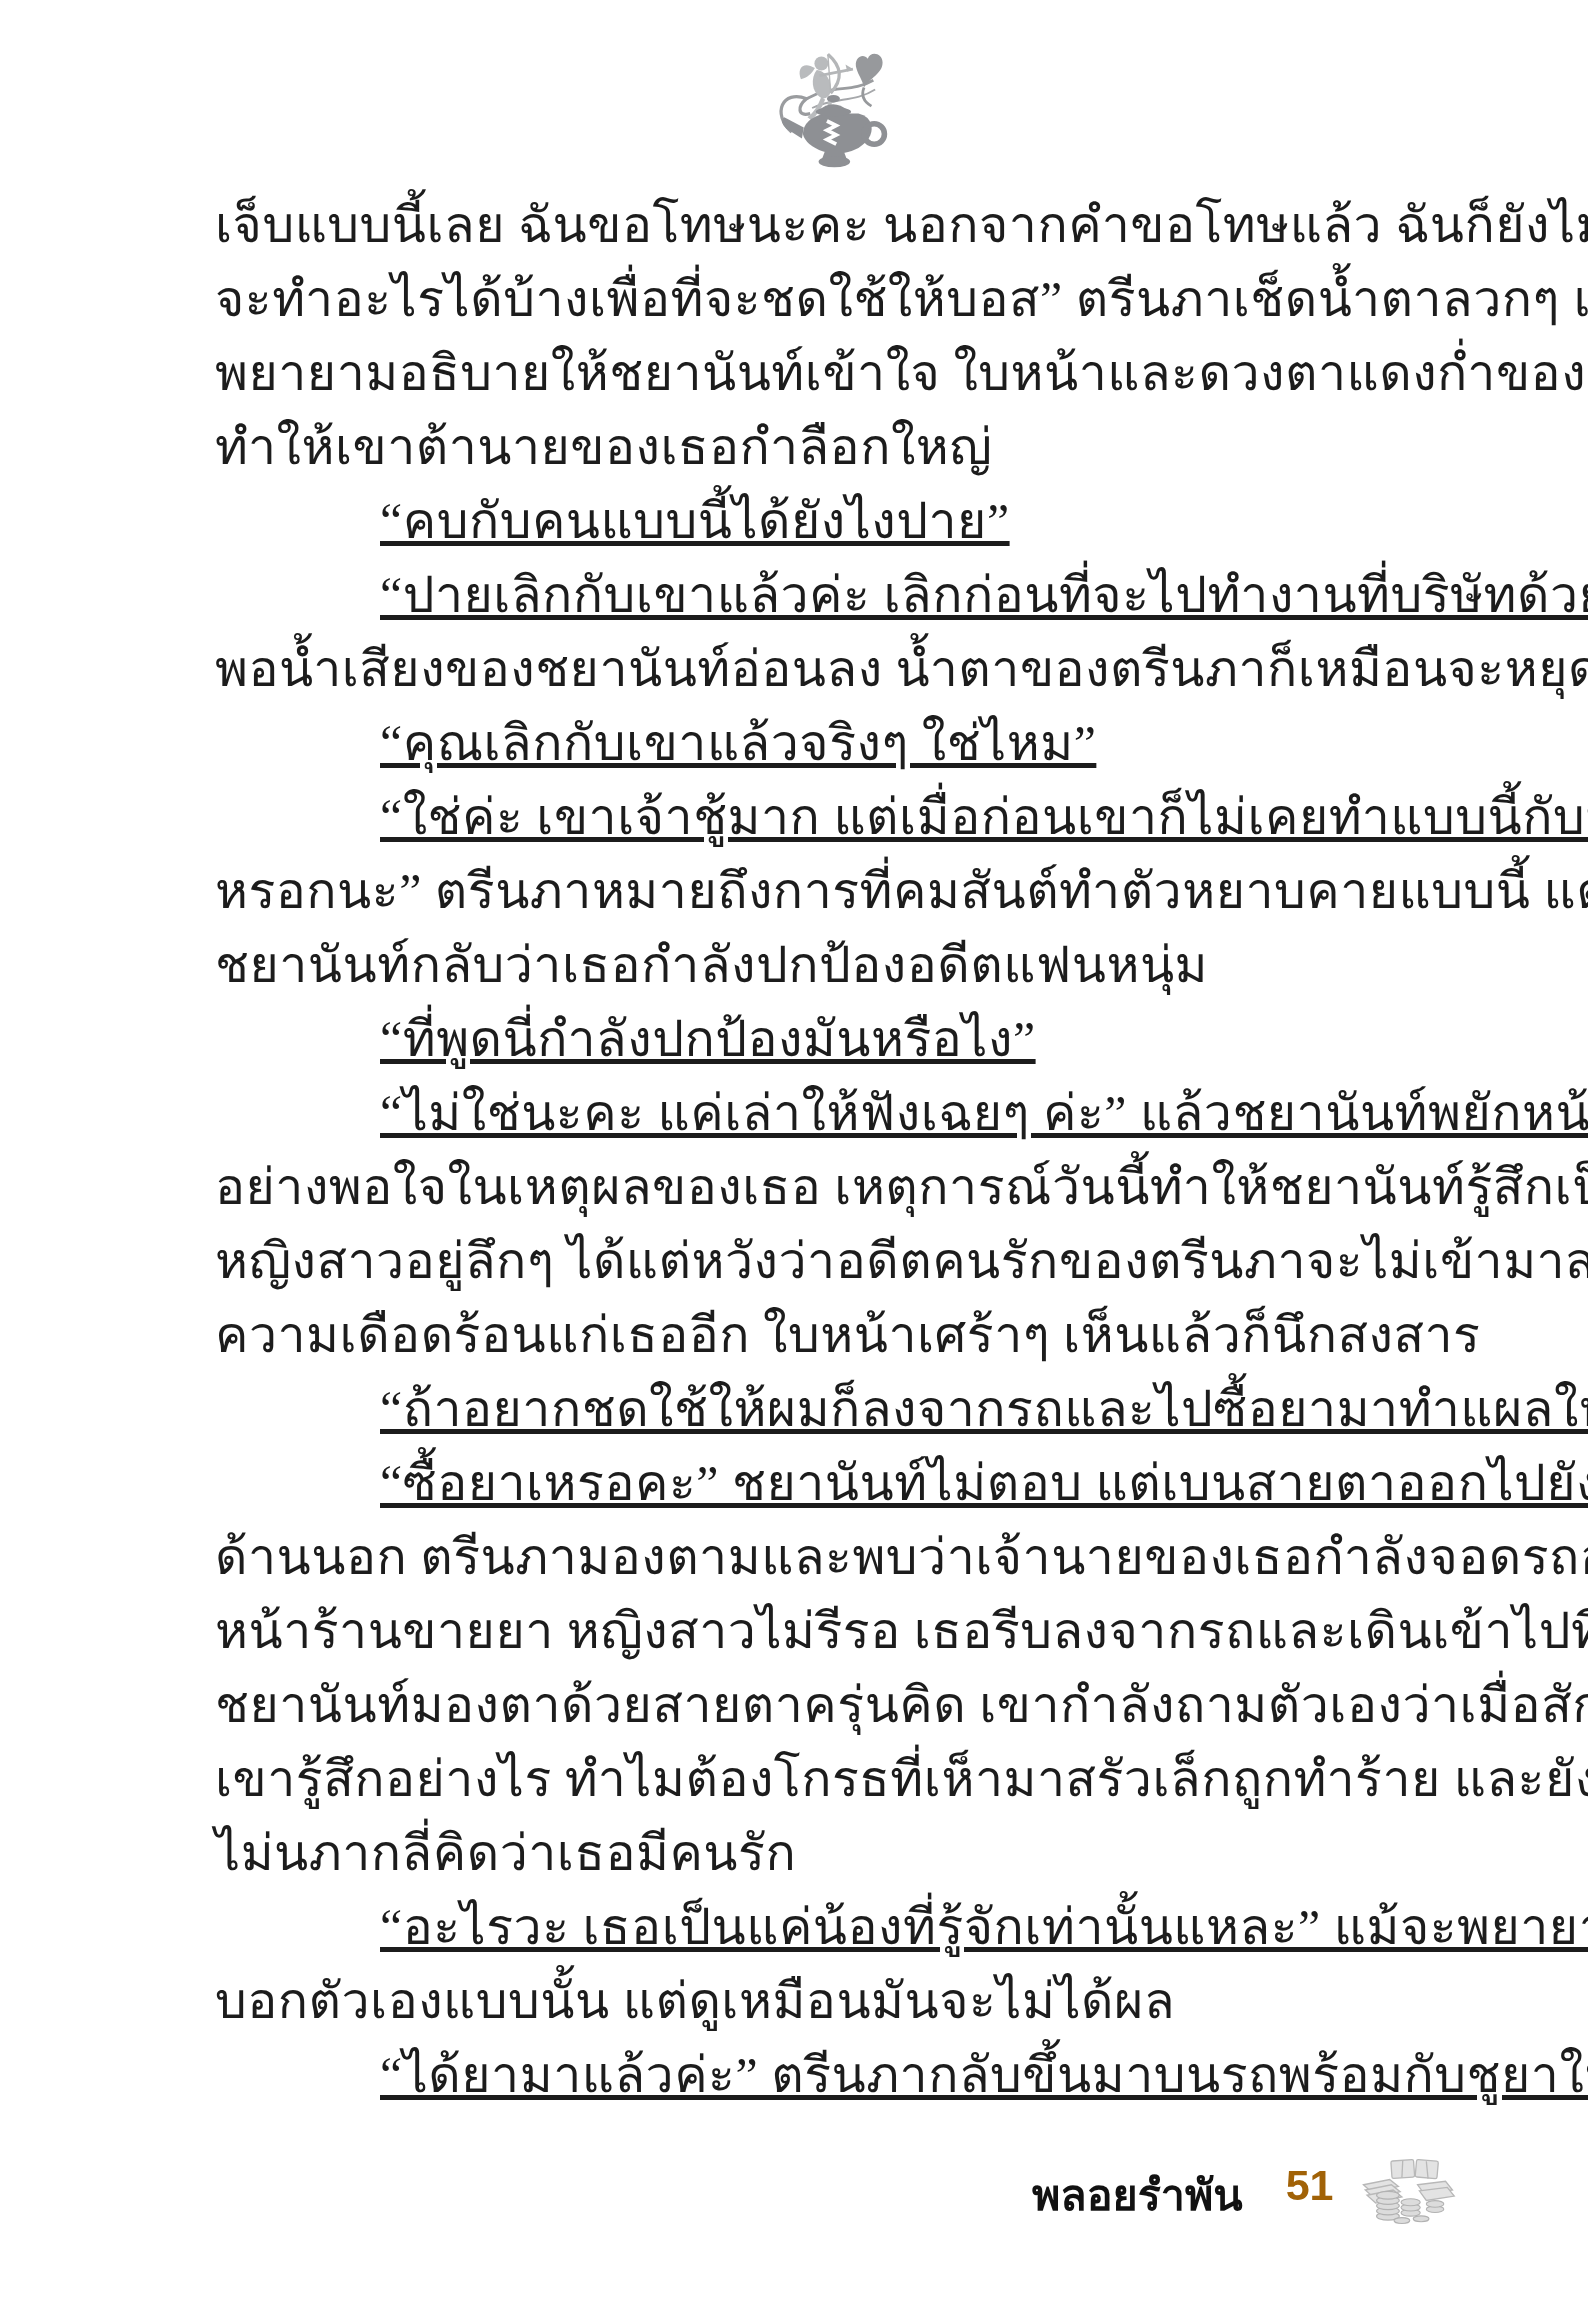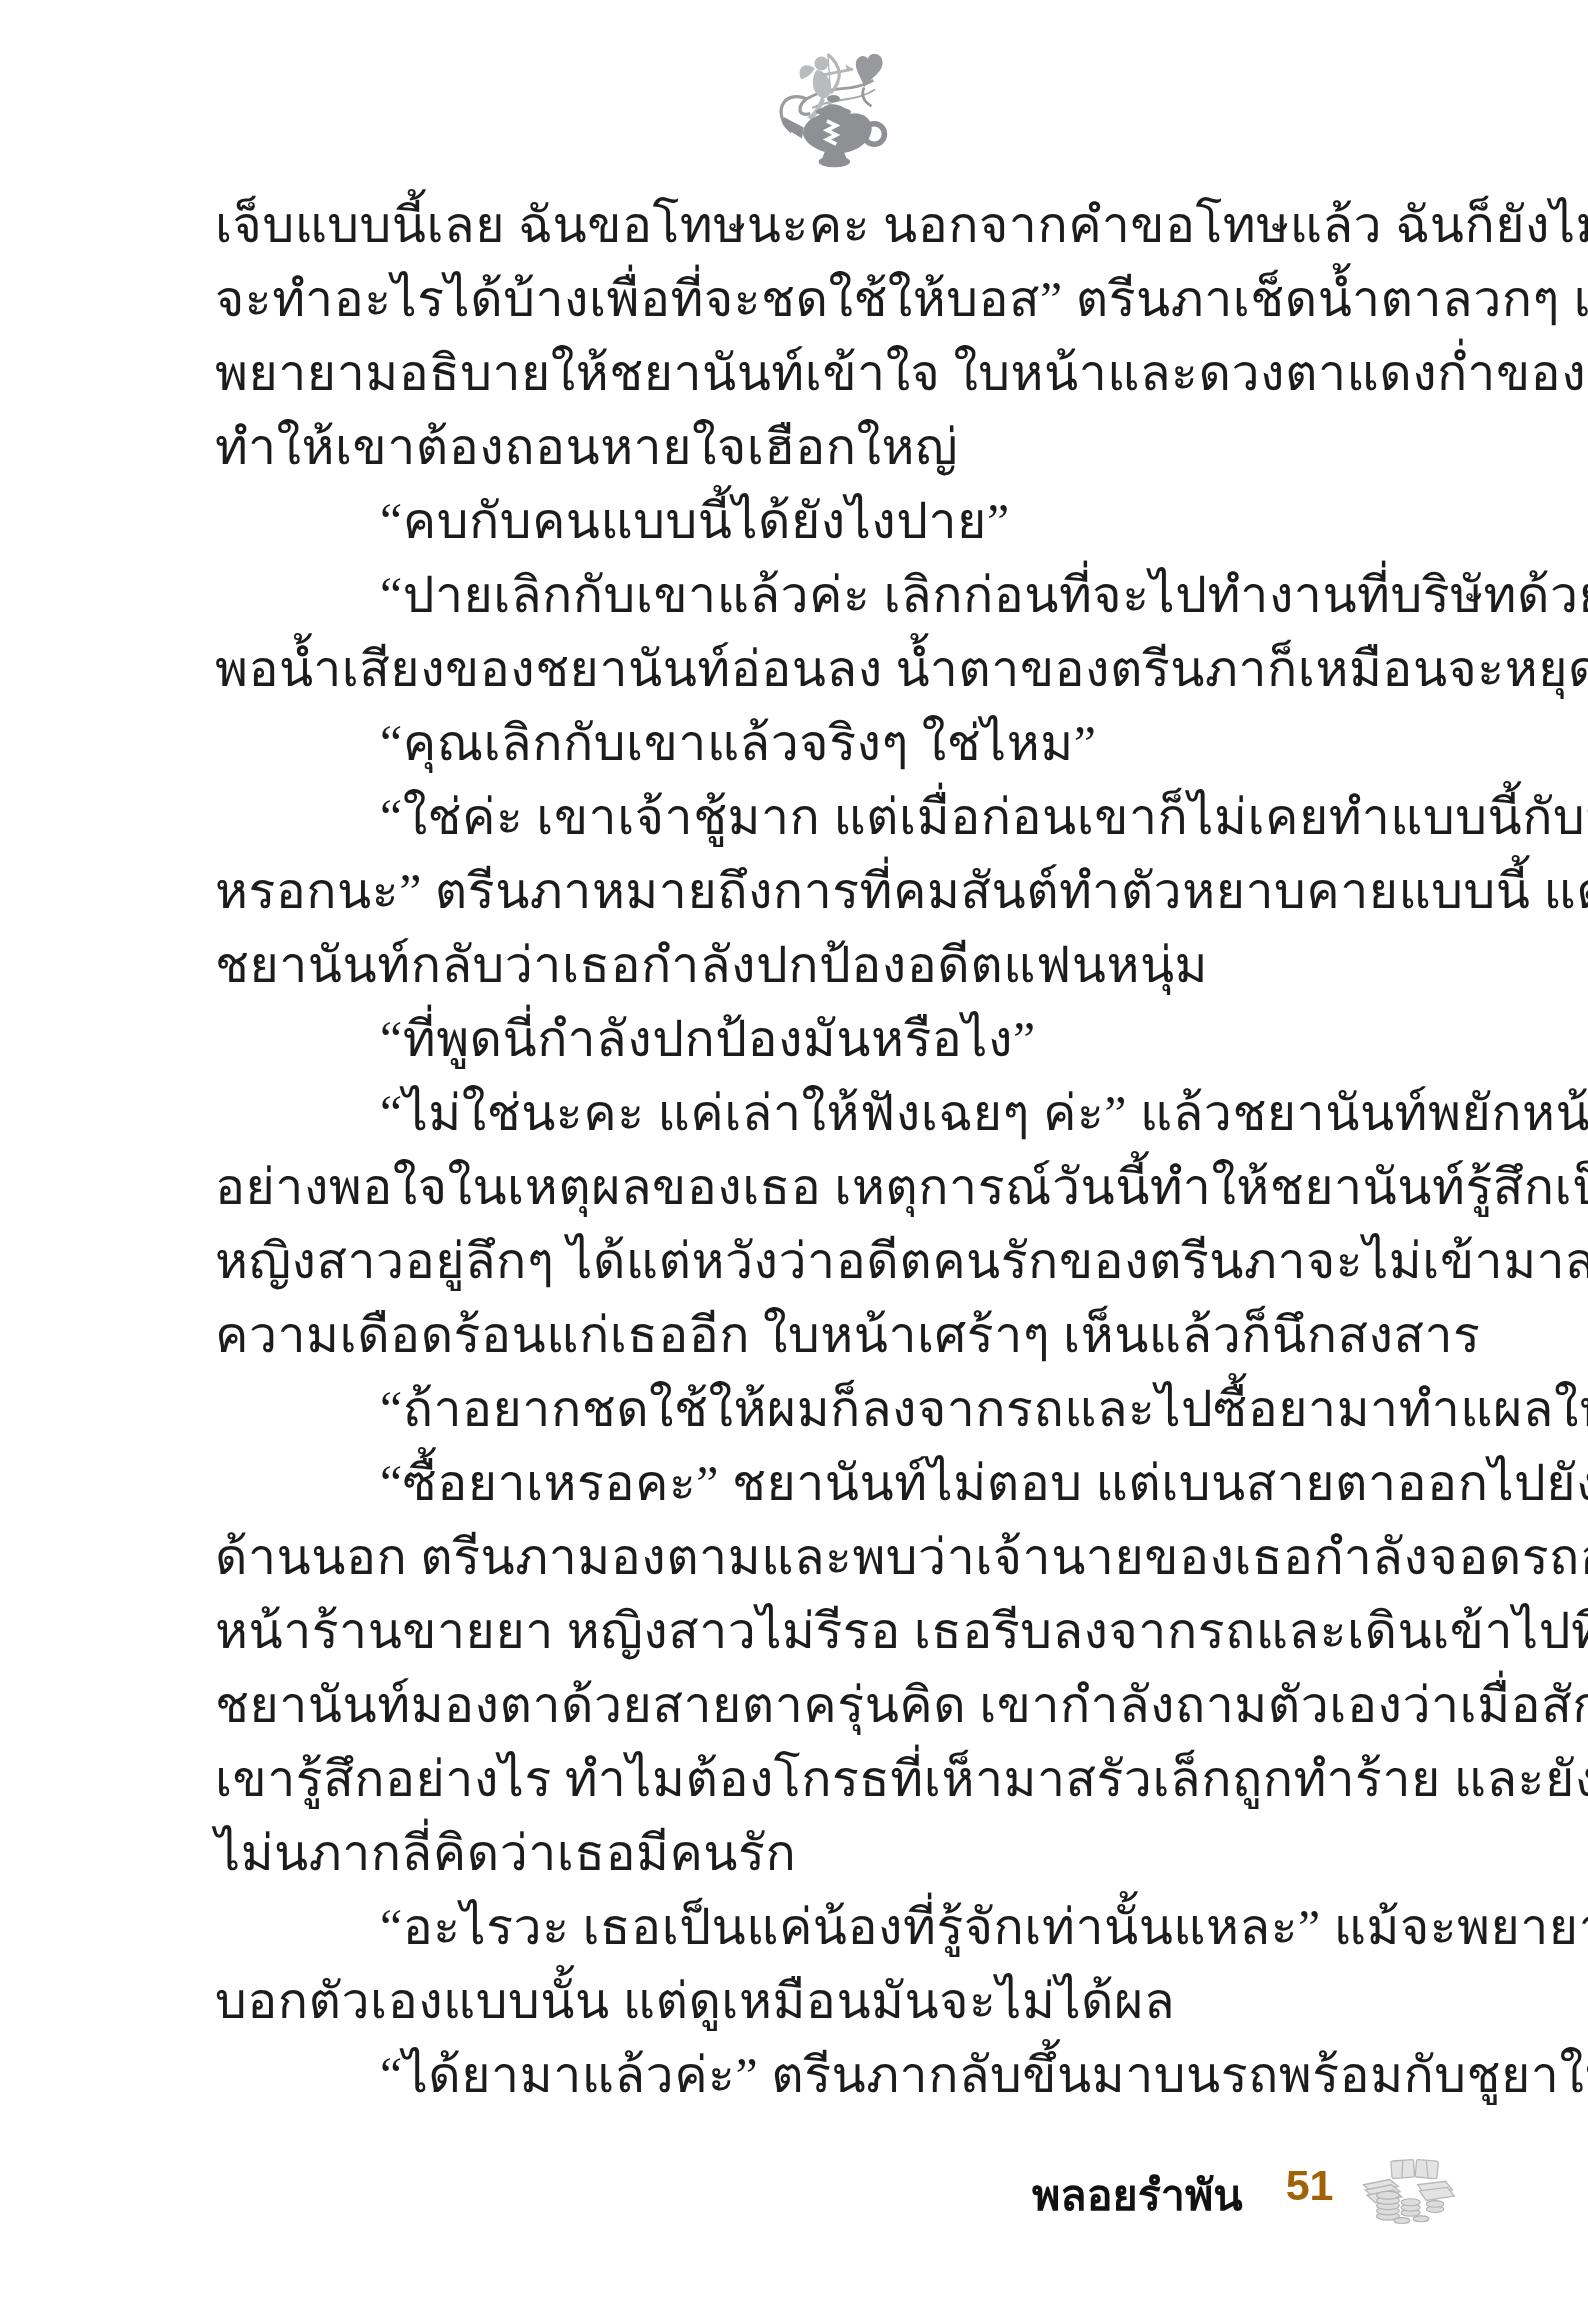--- a/index.html
+++ b/index.html
@@ -27,20 +27,21 @@
   }
   .line{
     height:74px;
     line-height:74px;
     font-size:50px;
     white-space:nowrap;
     letter-spacing:0.5px;
   }
   .line.indent{
     padding-left:165px;
+    text-decoration:underline;
   }
   .footer{
     position:absolute;
     left:1032px;top:2161px;
     height:78px;
     display:flex;
     align-items:flex-start;
   }
   .footer-title{
     font-size:43px;
@@ -100,21 +101,21 @@
 
     <circle cx="107" cy="94" r="11" fill="none" stroke="#8e9094" stroke-width="6"></circle>
 
     <path d="M56,80 L66,85 L56,90 L66,95 L56,100 L66,105" fill="none" stroke="#ffffff" stroke-width="4"></path>
   </svg>
 
   <div class="body-text">
       <div class="line">เจ็บแบบนี้เลย ฉันขอโทษนะคะ นอกจากคำขอโทษแล้ว ฉันก็ยังไม่รู้ว่า</div>
       <div class="line">จะทำอะไรได้บ้างเพื่อที่จะชดใช้ให้บอส” ตรีนภาเช็ดน้ำตาลวกๆ และ</div>
       <div class="line">พยายามอธิบายให้ชยานันท์เข้าใจ ใบหน้าและดวงตาแดงก่ำของเธอ</div>
-      <div class="line">ทำให้เขาต้องถอนหายใจเฮือกใหญ่</div>
+      <div class="line">ทำให้เขาต้านายของเธอกำลือกใหญ่</div>
       <div class="line indent">“คบกับคนแบบนี้ได้ยังไงปาย”</div>
       <div class="line indent">“ปายเลิกกับเขาแล้วค่ะ เลิกก่อนที่จะไปทำงานที่บริษัทด้วย”</div>
       <div class="line">พอน้ำเสียงของชยานันท์อ่อนลง น้ำตาของตรีนภาก็เหมือนจะหยุดไหล</div>
       <div class="line indent">“คุณเลิกกับเขาแล้วจริงๆ ใช่ไหม”</div>
       <div class="line indent">“ใช่ค่ะ เขาเจ้าชู้มาก แต่เมื่อก่อนเขาก็ไม่เคยทำแบบนี้กับปาย</div>
       <div class="line">หรอกนะ” ตรีนภาหมายถึงการที่คมสันต์ทำตัวหยาบคายแบบนี้ แต่</div>
       <div class="line">ชยานันท์กลับว่าเธอกำลังปกป้องอดีตแฟนหนุ่ม</div>
       <div class="line indent">“ที่พูดนี่กำลังปกป้องมันหรือไง”</div>
       <div class="line indent">“ไม่ใช่นะคะ แค่เล่าให้ฟังเฉยๆ ค่ะ” แล้วชยานันท์พยักหน้า</div>
       <div class="line">อย่างพอใจในเหตุผลของเธอ เหตุการณ์วันนี้ทำให้ชยานันท์รู้สึกเป็นห่วง</div>

